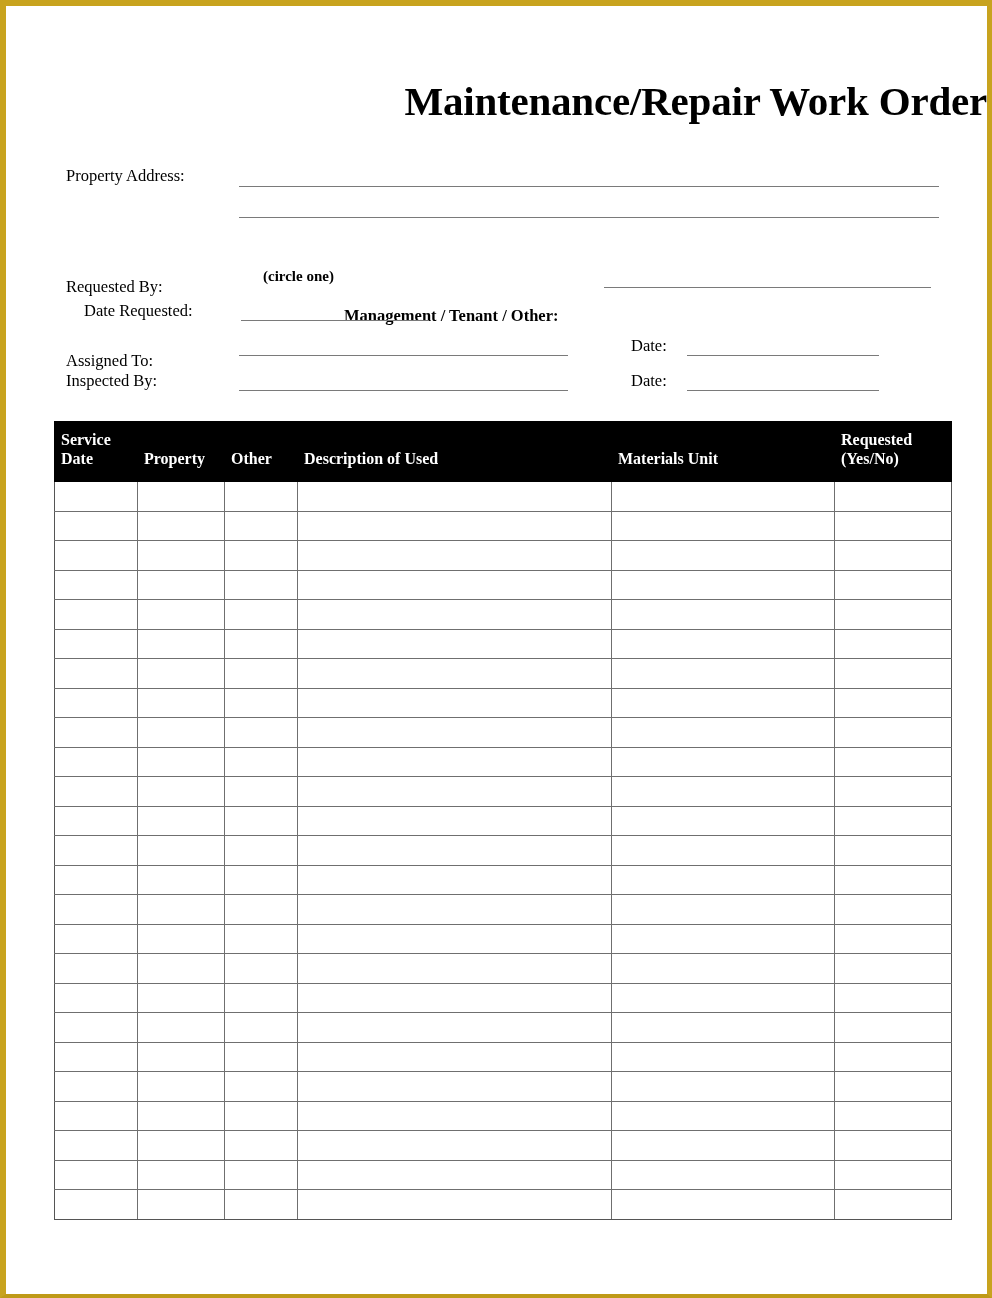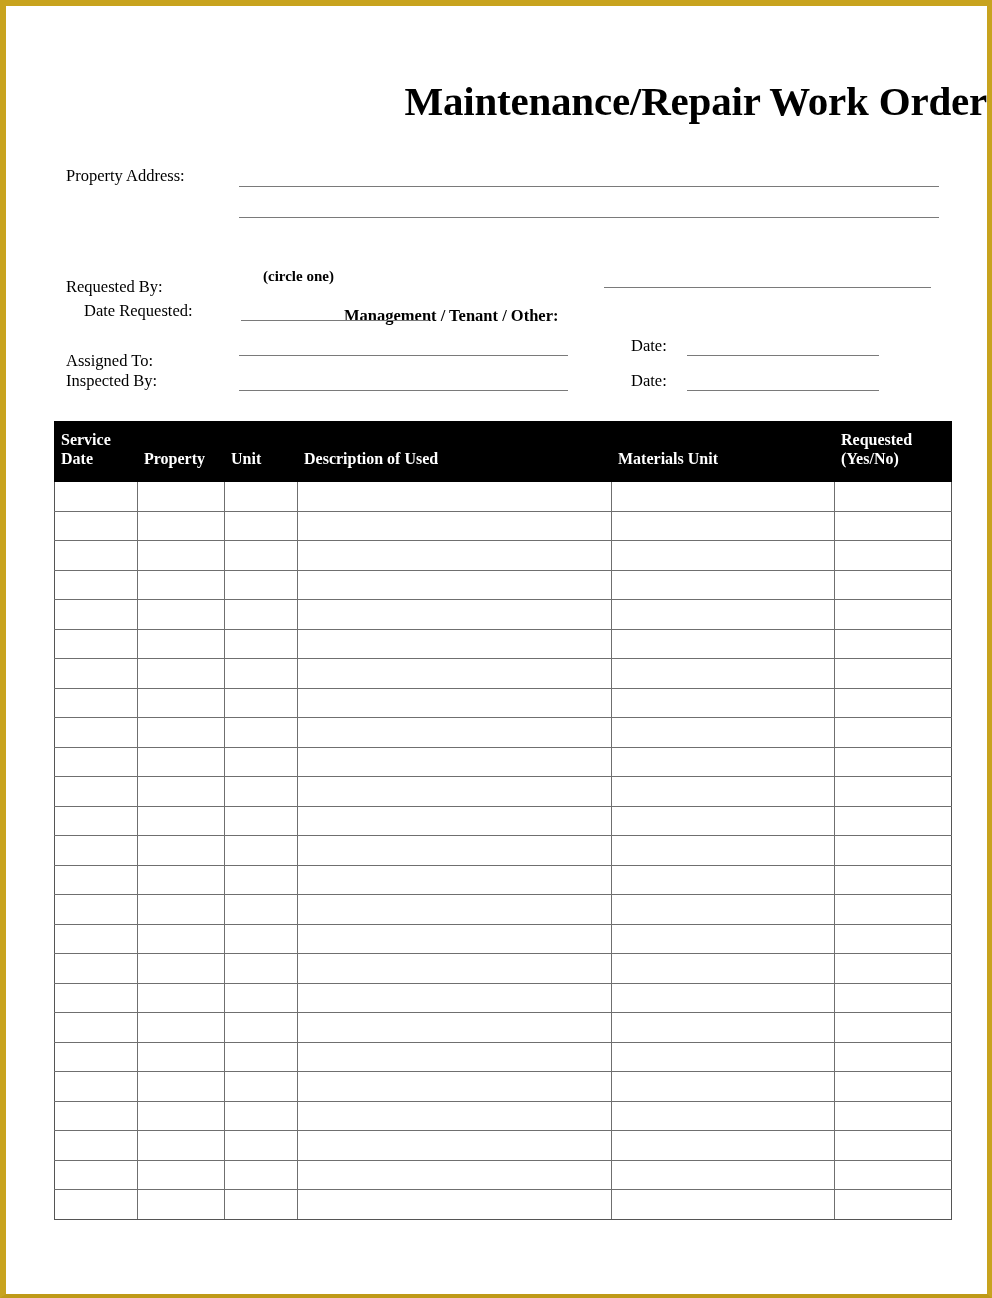--- a/index.html
+++ b/index.html
@@ -144,21 +144,21 @@
         <col class="col-unit">
         <col class="col-desc">
         <col class="col-materials">
         <col class="col-completed">
       </colgroup>
       <thead>
         <tr>
           <th>Service
 Date</th>
           <th>Property</th>
-          <th>Unit</th>
+          <th>Other</th>
           <th>Description of Used</th>
           <th>Materials Unit</th>
           <th>Requested
 (Yes/No)</th>
         </tr>
       </thead>
       <tbody id="work-table-body">
           <tr>
             <td></td>
             <td></td>

